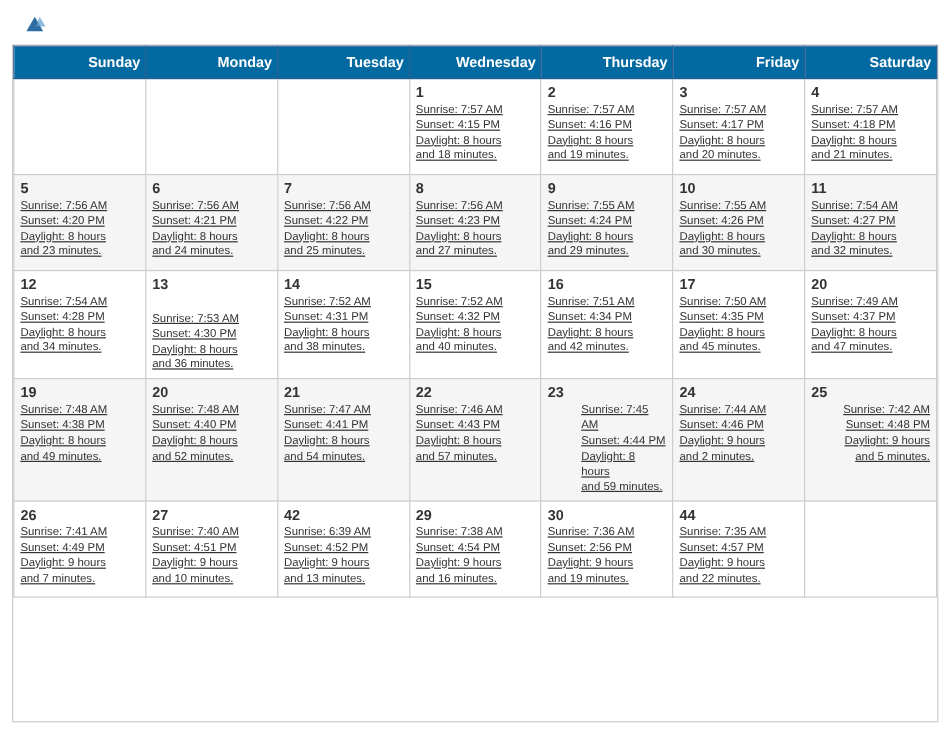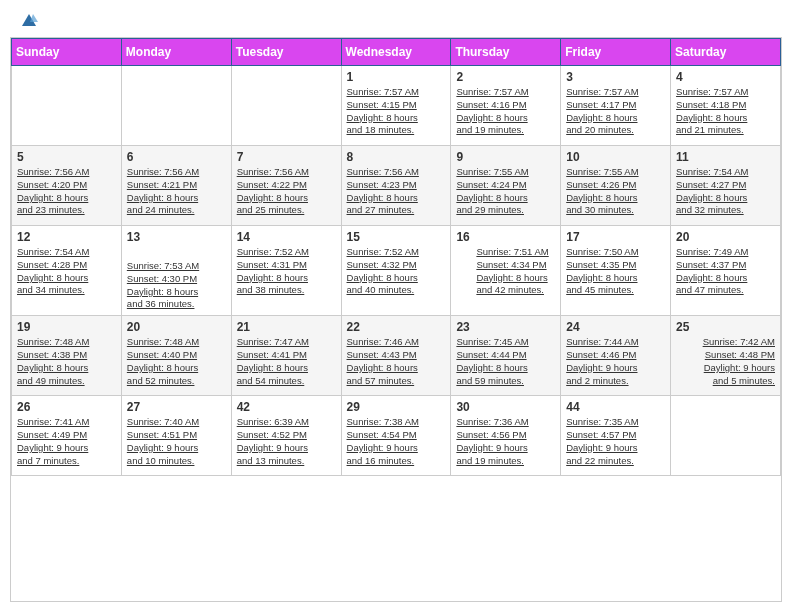--- a/index.html
+++ b/index.html
@@ -66,26 +66,26 @@
       margin: 0 10px 10px 10px;
       border: 1px solid #ccc;
       border-collapse: collapse;
     }
     table {
       width: 100%;
       border-collapse: collapse;
       table-layout: fixed;
     }
     thead tr th {
-      background: #d946ef;
+      background: #0369a1;
       color: #fff;
       font-size: 12px;
       font-weight: bold;
       padding: 6px 4px;
-      text-align: left;
+      text-align: right;
       border: 1px solid #2a5f96;
     }
     tbody tr td {
       border: 1px solid #ccc;
       vertical-align: top;
       padding: 4px 5px;
       width: 113px;
       min-height: 80px;
       height: 80px;
     }
@@ -254,21 +254,21 @@
             </td>
             <td>
               <span class="day-number">15</span>
               <div class="day-info" style="white-space: pre-line;">Sunrise: 7:52 AM
 Sunset: 4:32 PM
 Daylight: 8 hours
 and 40 minutes.</div>
             </td>
             <td>
               <span class="day-number">16</span>
-              <div class="day-info" style="white-space: pre-line; margin-left: 20px;">Sunrise: 7:51 AM
+              <div class="day-info" style="white-space: pre-line;">Sunrise: 7:51 AM
 Sunset: 4:34 PM
 Daylight: 8 hours
 and 42 minutes.</div>
             </td>
             <td>
               <span class="day-number">17</span>
               <div class="day-info" style="white-space: pre-line;">Sunrise: 7:50 AM
 Sunset: 4:35 PM
 Daylight: 8 hours
 and 45 minutes.</div>
@@ -305,21 +305,21 @@
             </td>
             <td>
               <span class="day-number">22</span>
               <div class="day-info" style="white-space: pre-line;">Sunrise: 7:46 AM
 Sunset: 4:43 PM
 Daylight: 8 hours
 and 57 minutes.</div>
             </td>
             <td>
               <span class="day-number">23</span>
-              <div class="day-info" style="white-space: pre-line;">Sunrise: 7:45 AM
+              <div class="day-info" style="white-space: pre-line; margin-left: 28px;">Sunrise: 7:45 AM
 Sunset: 4:44 PM
 Daylight: 8 hours
 and 59 minutes.</div>
             </td>
             <td>
               <span class="day-number">24</span>
               <div class="day-info" style="white-space: pre-line;">Sunrise: 7:44 AM
 Sunset: 4:46 PM
 Daylight: 9 hours
 and 2 minutes.</div>
@@ -357,21 +357,21 @@
             <td>
               <span class="day-number">29</span>
               <div class="day-info" style="white-space: pre-line;">Sunrise: 7:38 AM
 Sunset: 4:54 PM
 Daylight: 9 hours
 and 16 minutes.</div>
             </td>
             <td>
               <span class="day-number">30</span>
               <div class="day-info" style="white-space: pre-line;">Sunrise: 7:36 AM
-Sunset: 4:56 PM
+Sunset: 2:56 PM
 Daylight: 9 hours
 and 19 minutes.</div>
             </td>
             <td>
               <span class="day-number">44</span>
               <div class="day-info" style="white-space: pre-line;">Sunrise: 7:35 AM
 Sunset: 4:57 PM
 Daylight: 9 hours
 and 22 minutes.</div>
             </td>

